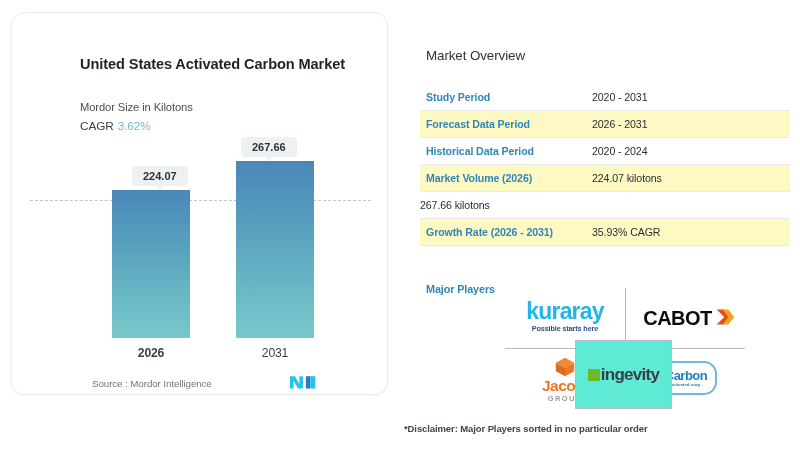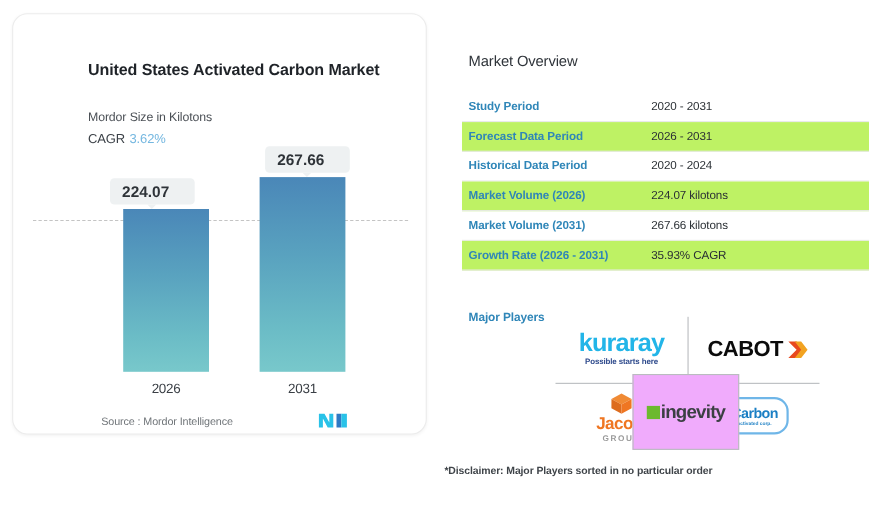--- a/index.html
+++ b/index.html
@@ -46,57 +46,57 @@
     position: absolute; bottom: 20px; width: 78px;
     background: linear-gradient(180deg, #4a87b8 0%, #59a2bf 40%, #6bbcc6 78%, #78c8cb 100%);
   }
   .bar.b2026 { left: 100px; height: 148px; }
   .bar.b2031 { left: 224px; height: 177px; }
 
   .bar-label {
     position: absolute;
     background: #eef1f2;
     border-radius: 4px;
-    font-size: 14px; color: #2e3338; font-weight: bold;
-    padding: 4px 23px 4px 11px;
+    font-size: 11px; color: #2e3338; font-weight: bold;
+    padding: 4px 11px 4px 11px;
     white-space: nowrap;
   }
   .bar-label:after {
     content: ""; position: absolute; left: 50%; bottom: -4px;
     margin-left: -4px; width: 0; height: 0;
     border-left: 4px solid transparent; border-right: 4px solid transparent;
     border-top: 4px solid #eef1f2;
   }
-  .bar-label.l2026 { left: 88px; bottom: 172px; }
+  .bar-label.l2026 { left: 120px; bottom: 172px; }
   .bar-label.l2031 { left: 229px; bottom: 201px; }
 
   .x-label {
     position: absolute; bottom: -2px; width: 78px; text-align: center;
     font-size: 12.2px; color: #3a3f45; letter-spacing: -0.2px;
   }
-  .x-label.x2026 { left: 100px; }
+  .x-label.x2026 { left: 100px; font-weight: bold; }
   .x-label.x2031 { left: 224px; }
 
   .source {
     position: absolute; left: 80px; top: 365px;
     font-size: 9.8px; color: #707579; letter-spacing: -0.1px;
   }
   .mi-logo { position: absolute; left: 276px; top: 361px; width: 30px; height: 16px; }
 
   
   .overview-title {
     position: absolute; left: 426px; top: 48px;
     font-size: 13.4px; color: #2f343a; letter-spacing: -0.1px;
   }
   .table { position: absolute; left: 420px; top: 84px; width: 370px; }
   .trow {
     position: relative; height: 27px; display: flex; align-items: center;
     border-bottom: 1px solid #e9eaeb;
   }
-  .trow.alt { background: #bef264; }
+  .trow.alt { background: #fef9c3; }
   .tkey {
     width: 172px; padding-left: 6px;
     font-size: 10.6px; font-weight: bold; color: #2f86b8; letter-spacing: -0.1px;
   }
   .tval { font-size: 10.6px; color: #2a2f34; letter-spacing: -0.1px; }
 
   .major-players {
     position: absolute; left: 426px; top: 283px;
     font-size: 10.8px; font-weight: bold; color: #2f86b8; letter-spacing: -0.1px;
   }
@@ -128,21 +128,21 @@
   .kuraray-word {
     font-size: 23px; font-weight: bold; color: #22b5e8;
     letter-spacing: -0.8px; line-height: 24px;
   }
   .kuraray-tag {
     font-size: 7.2px; font-weight: bold; color: #2e4a8c;
     letter-spacing: -0.1px; margin-top: 1px;
   }
 
   
-  .cabot { display: flex; align-items: center; gap: 3px; position: relative; left: 4px; }
+  .cabot { display: flex; align-items: flex-start; gap: 3px; position: relative; left: 4px; }
   .cabot-word {
     font-size: 20px; font-weight: bold; color: #0b0b0b;
     letter-spacing: -0.5px;
   }
   .cabot-mark { width: 20px; height: 20px; }
 
   
   .jacobi { text-align: center; position: relative; top: 2px; }
   .jacobi-cube { margin: 0 auto 1px auto; width: 20px; height: 20px; display:block; }
   .jacobi-word {
@@ -151,21 +151,21 @@
   }
   .jacobi-sub {
     font-size: 7.5px; font-weight: bold; color: #9a9a9a;
     letter-spacing: 1.4px; margin-top: 1px;
   }
 
   
   .ingevity-box {
     position: absolute; left: 575px; top: 340px;
     width: 97px; height: 69px;
-    background: #f0abfc; border: 1px solid #b9bcbf;
+    background: #5eead4; border: 1px solid #b9bcbf;
     display: flex; align-items: center; justify-content: center;
   }
   .ingevity { display: flex; align-items: flex-start; gap: 1px; }
   .ingevity-sq { width: 12px; height: 12px; background: #6cb92e; margin-top: 3px; }
   .ingevity-word {
     font-size: 17px; font-weight: bold; color: #3b3f43;
     letter-spacing: -0.7px; line-height: 18px;
   }
 
   
@@ -241,21 +241,20 @@
     </div>
     <div class="trow">
       <div class="tkey">Historical Data Period</div>
       <div class="tval">2020 - 2024</div>
     </div>
     <div class="trow alt">
       <div class="tkey">Market Volume (2026)</div>
       <div class="tval">224.07 kilotons</div>
     </div>
     <div class="trow">
-      <div class="tkey">Market Volume (2031)</div>
       <div class="tval">267.66 kilotons</div>
     </div>
     <div class="trow alt">
       <div class="tkey">Growth Rate (2026 - 2031)</div>
       <div class="tval">35.93% CAGR</div>
     </div>
   </div>
 
   <div class="major-players">Major Players</div>
 

